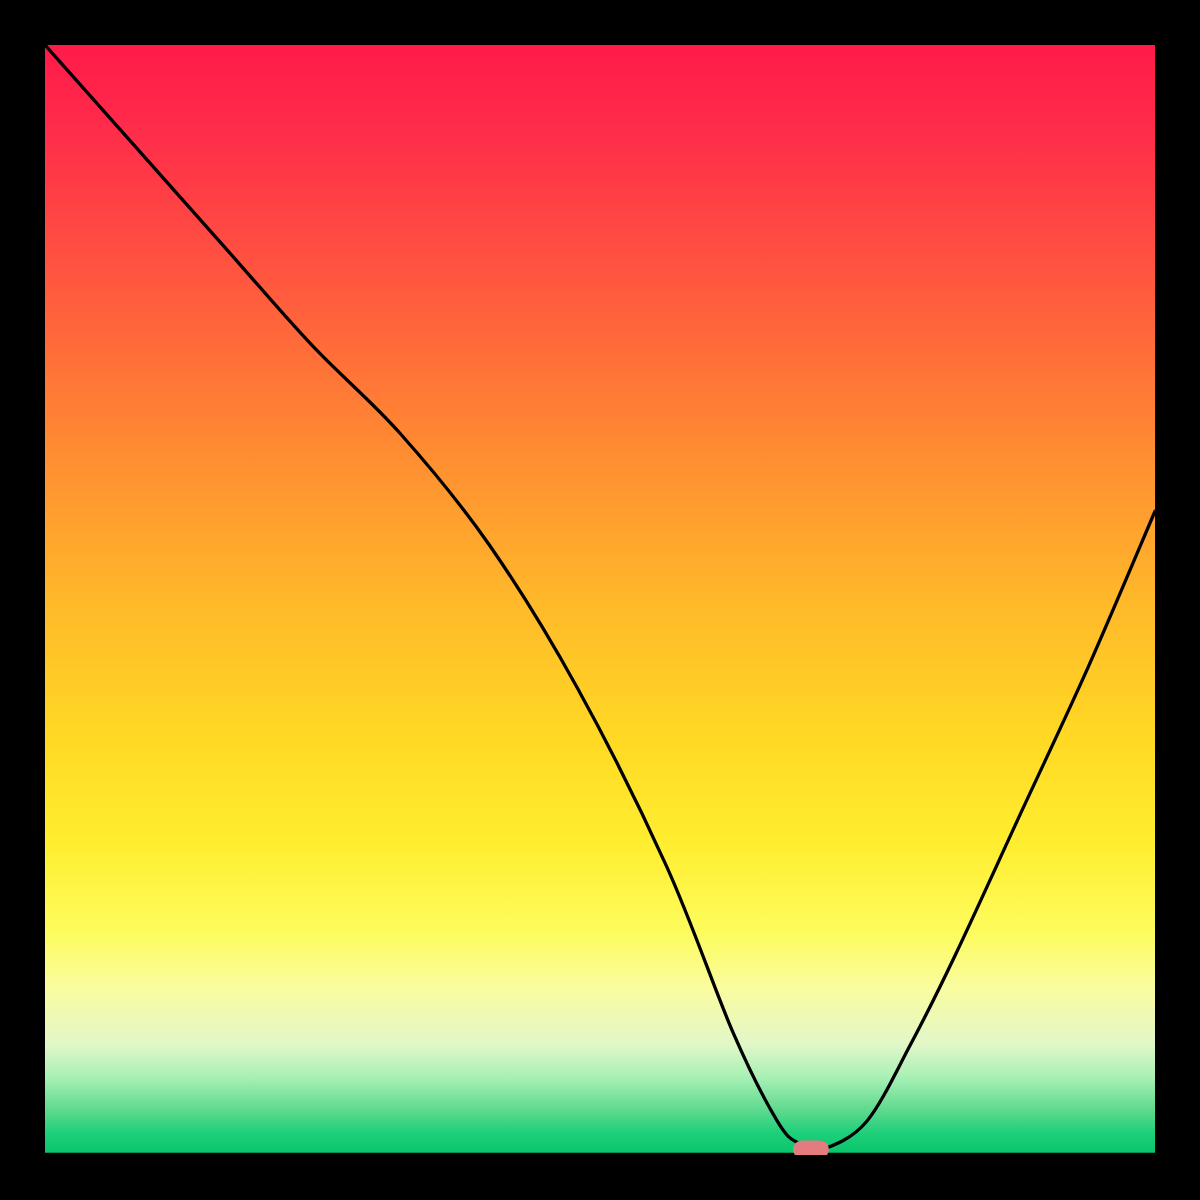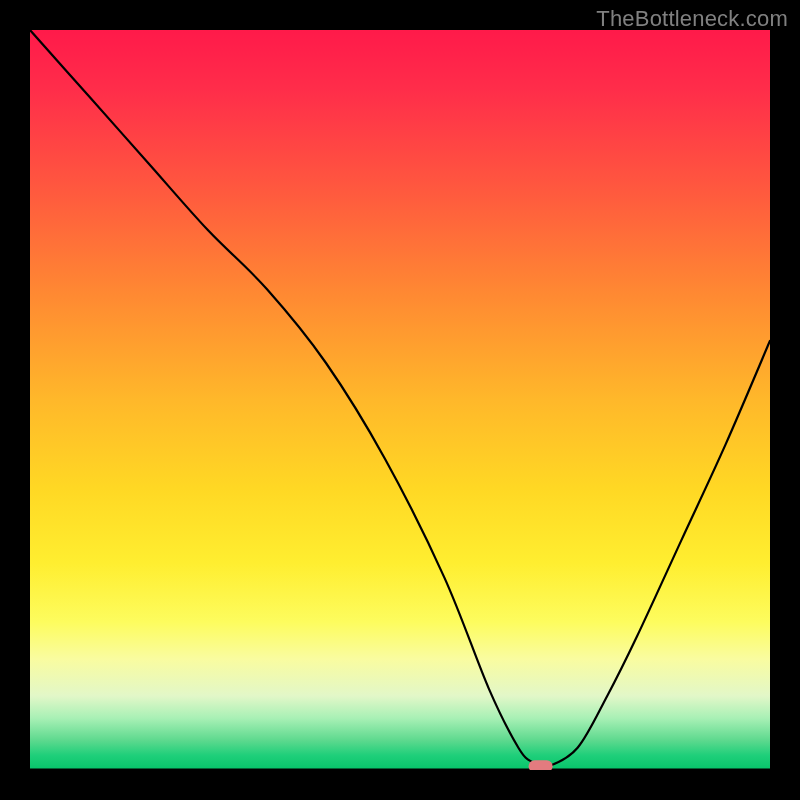--- a/index.html
+++ b/index.html
@@ -65,14 +65,13 @@
 
 <div class="frame">
   <div class="plot-area">
     <div class="gradient"></div>
     <svg class="curve-svg" viewBox="0 0 740 740" preserveAspectRatio="none">
       <path id="curve-path" fill="none" stroke="#000" stroke-width="2.2" stroke-linejoin="round" stroke-linecap="round" d="M 0.00 0.00 C 9.87 11.10, 39.47 44.40, 59.20 66.60 C 78.93 88.80, 98.67 111.00, 118.40 133.20 C 138.13 155.40, 157.87 178.83, 177.60 199.80 C 197.33 220.77, 217.07 236.80, 236.80 259.00 C 256.53 281.20, 276.27 304.63, 296.00 333.00 C 315.73 361.37, 335.47 393.43, 355.20 429.20 C 374.93 464.97, 397.13 509.37, 414.40 547.60 C 431.67 585.83, 446.47 630.23, 458.80 658.60 C 471.13 686.97, 481.00 705.47, 488.40 717.80 C 495.80 730.13, 498.27 729.52, 503.20 732.60 C 508.13 735.68, 510.60 738.77, 518.00 736.30 C 525.40 733.83, 537.73 729.52, 547.60 717.80 C 557.47 706.08, 567.33 684.50, 577.20 666.00 C 587.07 647.50, 594.47 632.70, 606.80 606.80 C 619.13 580.90, 636.40 542.67, 651.20 510.60 C 666.00 478.53, 680.80 447.70, 695.60 414.40 C 710.40 381.10, 732.60 328.07, 740.00 310.80"></path>
       <line id="baseline" stroke="#000" stroke-width="2" x1="0" x2="740" y1="739.5" y2="739.5"></line>
       <rect id="marker-dot" rx="6" ry="6" fill="#e37b7f" x="498.6" y="730.3" width="24" height="12"></rect>
     </svg>
   </div>
-  <div class="watermark">TheBottleneck.com</div>
 </div>
 
 </body></html>

